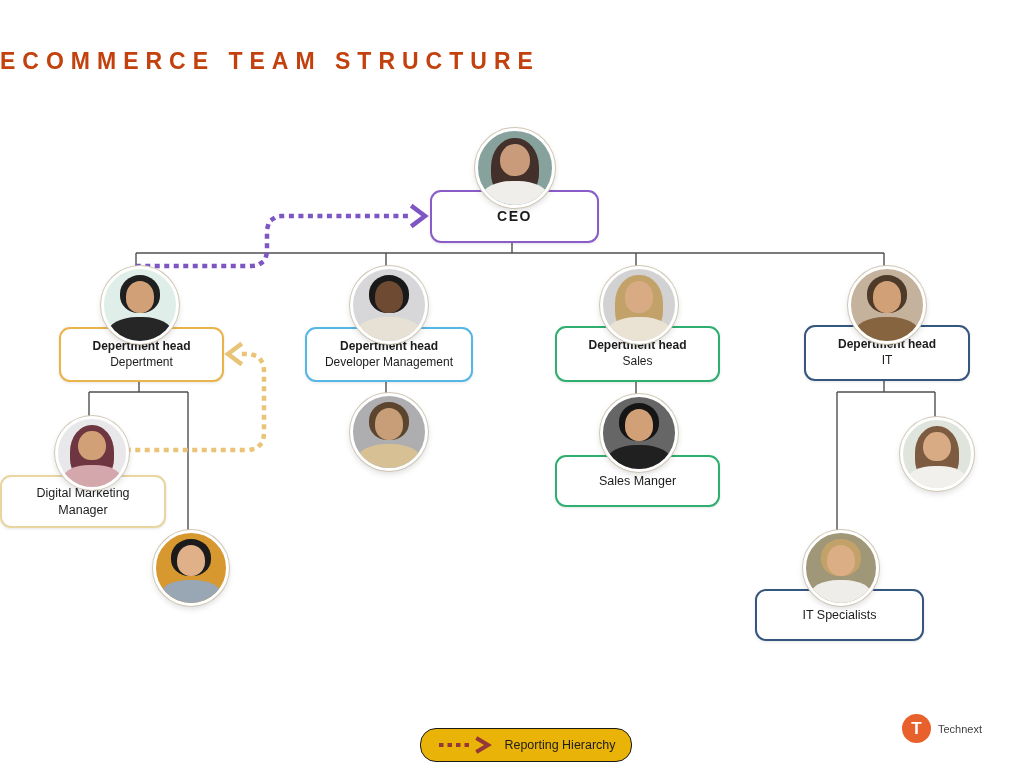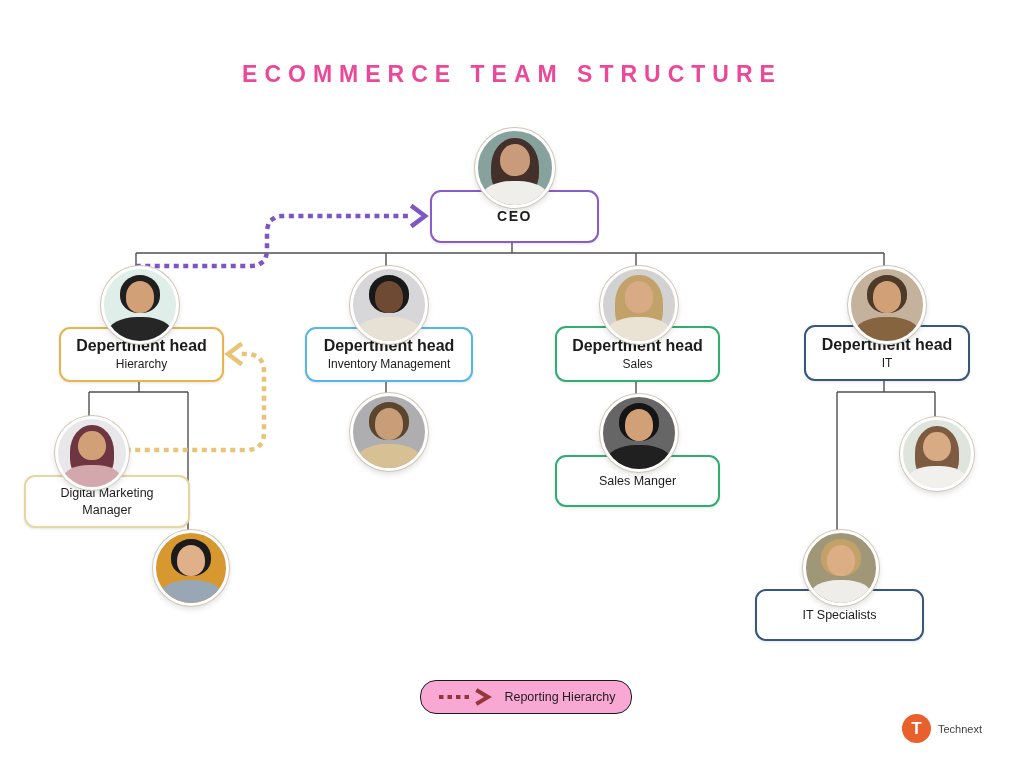--- a/index.html
+++ b/index.html
@@ -1,40 +1,40 @@
 <!DOCTYPE html>
 <html><head>
 <meta charset="utf-8">
 <style>
   html,body{margin:0;padding:0;background:#fff;}
   .canvas{position:relative;width:1024px;height:768px;background:#ffffff;overflow:hidden;
           font-family:"Liberation Sans", sans-serif;color:#1c1c1c;}
-  .title{position:absolute;top:61px;left:0;width:100%;text-align:center;margin:0;
-         font-size:23px;font-weight:bold;letter-spacing:7px;color:#ec4899;}
+  .title{position:absolute;top:48px;left:0;width:100%;text-align:left;margin:0;
+         font-size:23px;font-weight:bold;letter-spacing:7px;color:#c2410c;}
   .wires{position:absolute;left:0;top:0;z-index:1;}
   
   .node{position:absolute;z-index:2;background:#fff;border:2px solid #0369a1;border-radius:11px;
         display:flex;flex-direction:column;align-items:center;justify-content:center;
         text-align:center;line-height:1.3;box-shadow:0 1px 3px rgba(0,0,0,.10);}
-  .node .b1{font-weight:bold;font-size:16px;}
+  .node .b1{font-weight:bold;font-size:12px;}
   .node .b2{font-size:12px;}
   .node .lbl{font-size:12.5px;padding:0 10px;}
   .bd-purple{border-color:#8a5cc9;}
   .bd-yellow{border-color:#e9b44c;}
   .bd-lyellow{border-color:#e8d5a0;}
   .bd-blue{border-color:#55b7e6;}
   .bd-green{border-color:#2fae70;}
   .bd-navy{border-color:#35567e;}
   .ceo-node{left:430px;top:190px;width:165px;height:49px;}
   .ceo-node .b1{font-size:14px;letter-spacing:1.5px;}
   .box-mkt{left:59px;top:327px;width:161px;height:51px;}
   .box-inv{left:305px;top:327px;width:164px;height:51px;}
   .box-sales{left:555px;top:326px;width:161px;height:52px;}
   .box-it{left:804px;top:325px;width:162px;height:52px;}
-  .box-dmm{left:24px;top:475px;width:162px;height:49px;}
+  .box-dmm{left:0;top:475px;width:162px;height:49px;}
   .box-log{left:305px;top:453px;width:164px;height:50px;}
   .box-salesm{left:555px;top:455px;width:161px;height:48px;}
   .box-ecd{left:853px;top:477px;width:166px;height:49px;}
   .box-copy{left:105px;top:590px;width:165px;height:48px;}
   .box-its{left:755px;top:589px;width:165px;height:48px;}
   
   .avatar{position:absolute;z-index:3;border-radius:50%;background:var(--bg);
           border:3px solid #fff;box-shadow:0 0 0 1px #cfc6b4,0 3px 6px rgba(0,0,0,.14);
           overflow:hidden;}
   .avatar .hair{position:absolute;width:56%;height:52%;left:22%;top:9%;
@@ -49,23 +49,23 @@
   .av-inv{--bg:#d7d7da;--hair:#191919;--skin:#6e4a33;--shirt:#e6e1d4;left:350px;top:266px;width:72px;height:72px;}
   .av-sales{--bg:#d2d2d2;--hair:#c3a269;--skin:#d8ab84;--shirt:#eae2d3;left:600px;top:266px;width:72px;height:72px;}
   .av-it{--bg:#c5b29c;--hair:#4e3a28;--skin:#d2a077;--shirt:#85643f;left:848px;top:266px;width:72px;height:72px;}
   .av-dmm{--bg:#e8e8eb;--hair:#6e3640;--skin:#d2a077;--shirt:#d4a7ad;left:55px;top:416px;width:68px;height:68px;}
   .av-log{--bg:#aeaeb0;--hair:#5c452f;--skin:#c89e78;--shirt:#d6c094;left:350px;top:393px;width:72px;height:72px;}
   .av-salesm{--bg:#666666;--hair:#151515;--skin:#d2a077;--shirt:#202020;left:600px;top:394px;width:72px;height:72px;}
   .av-ecd{--bg:#dfe5dc;--hair:#7d5b40;--skin:#d8ab84;--shirt:#f2f0ec;left:900px;top:417px;width:68px;height:68px;}
   .av-copy{--bg:#d6982f;--hair:#1b1b1b;--skin:#e0b088;--shirt:#98a7b3;left:153px;top:530px;width:70px;height:70px;}
   .av-its{--bg:#9f9778;--hair:#c3a269;--skin:#dcae86;--shirt:#eeede9;left:803px;top:530px;width:70px;height:70px;}
   
-  .legend{position:absolute;z-index:2;left:420px;top:680px;width:210px;height:32px;
+  .legend{position:absolute;z-index:2;left:420px;top:728px;width:210px;height:32px;
           border:1.5px solid #1a1a1a;border-radius:16px;display:flex;align-items:center;
-          justify-content:center;gap:10px;background:#f9a8d4;}
+          justify-content:center;gap:10px;background:#eab308;}
   .legend .lg-label{font-size:12.5px;color:#1c1c1c;}
   .brand{position:absolute;z-index:2;left:902px;top:714px;display:flex;align-items:center;gap:7px;}
   .brand .mark{width:29px;height:29px;border-radius:50%;background:#e8612c;color:#fff;
                font-weight:bold;font-size:17px;display:flex;align-items:center;justify-content:center;}
   .brand .bname{font-size:11px;color:#3f3f3f;}
 </style>
 </head>
 <body>
 
 <div class="canvas">
@@ -113,31 +113,31 @@
     <span class="b1">CEO</span>
   </div>
 
   <div class="avatar av-mkt">
     <div class="hair"></div>
       <div class="torso"></div>
       <div class="face"></div>
   </div>
   <div class="node box-mkt bd-yellow">
     <span class="b1">Depertment head</span>
-    <span class="b2">Hierarchy</span>
+    <span class="b2">Depertment</span>
   </div>
 
   <div class="avatar av-inv">
     <div class="hair"></div>
       <div class="torso"></div>
       <div class="face"></div>
   </div>
   <div class="node box-inv bd-blue">
     <span class="b1">Depertment head</span>
-    <span class="b2">Inventory Management</span>
+    <span class="b2">Developer Management</span>
   </div>
 
   <div class="avatar long av-sales">
     <div class="hair"></div>
       <div class="torso"></div>
       <div class="face"></div>
   </div>
   <div class="node box-sales bd-green">
     <span class="b1">Depertment head</span>
     <span class="b2">Sales</span>

